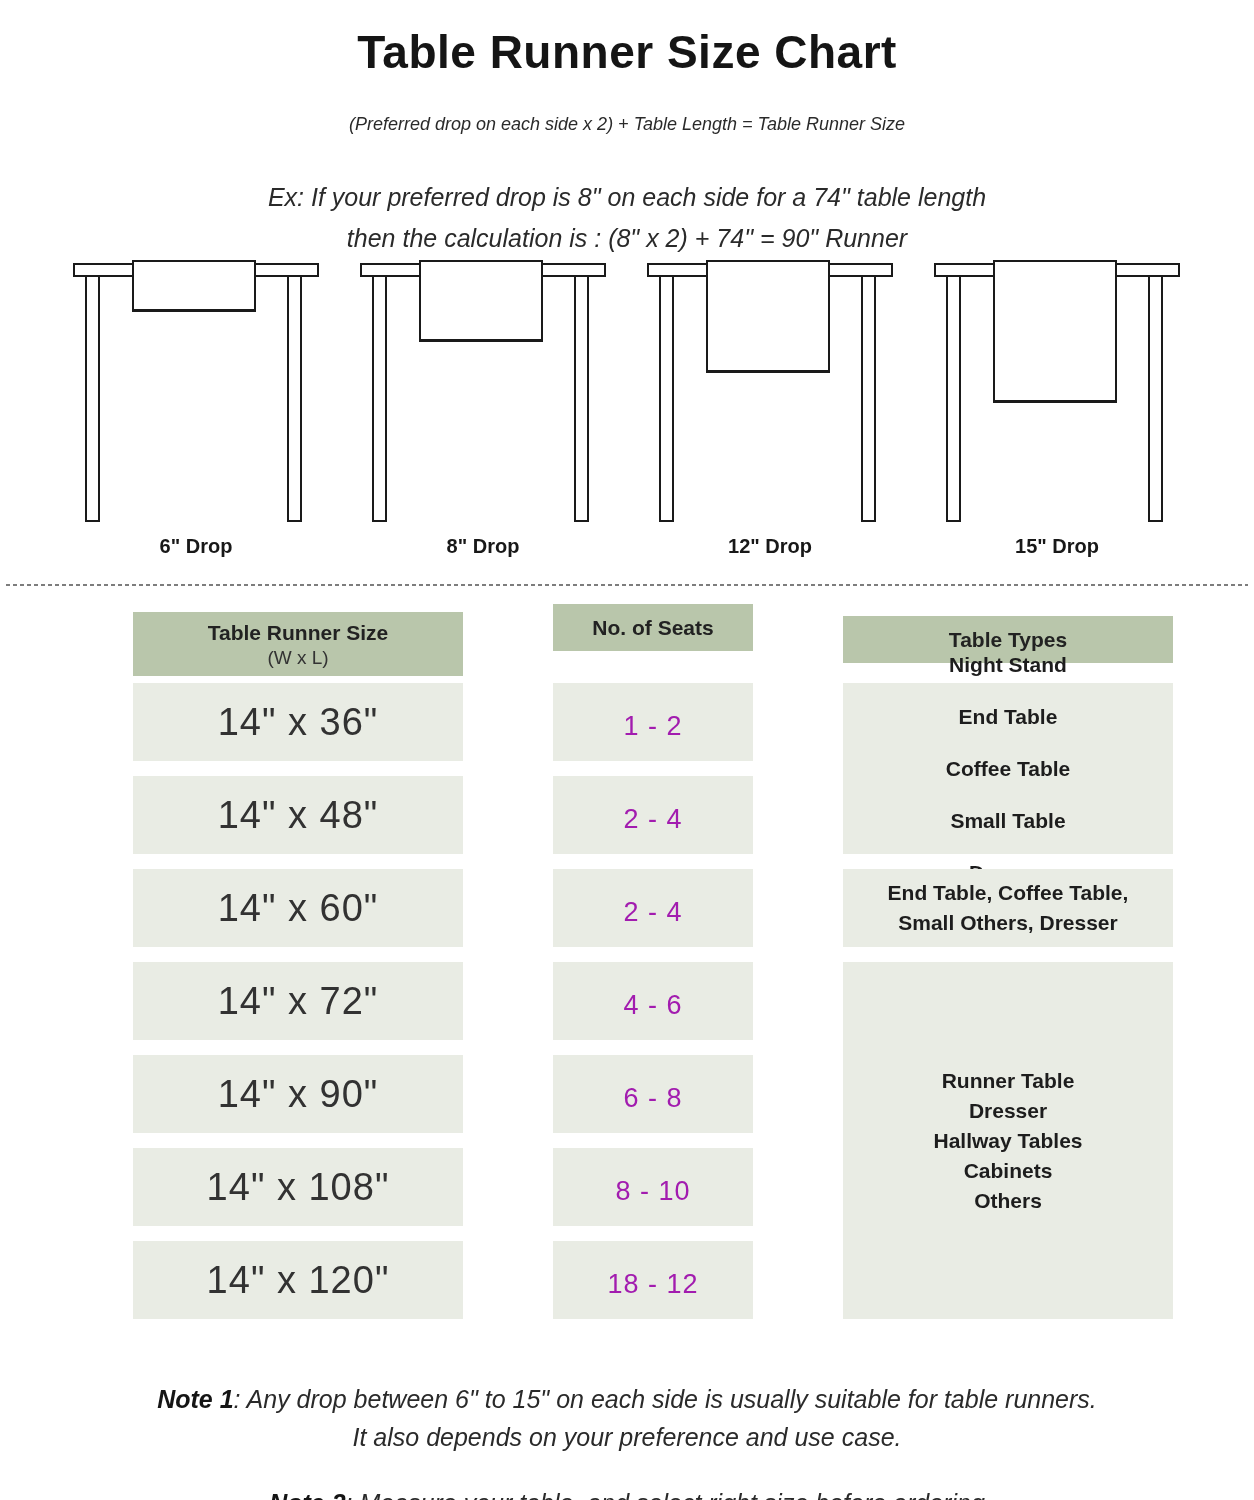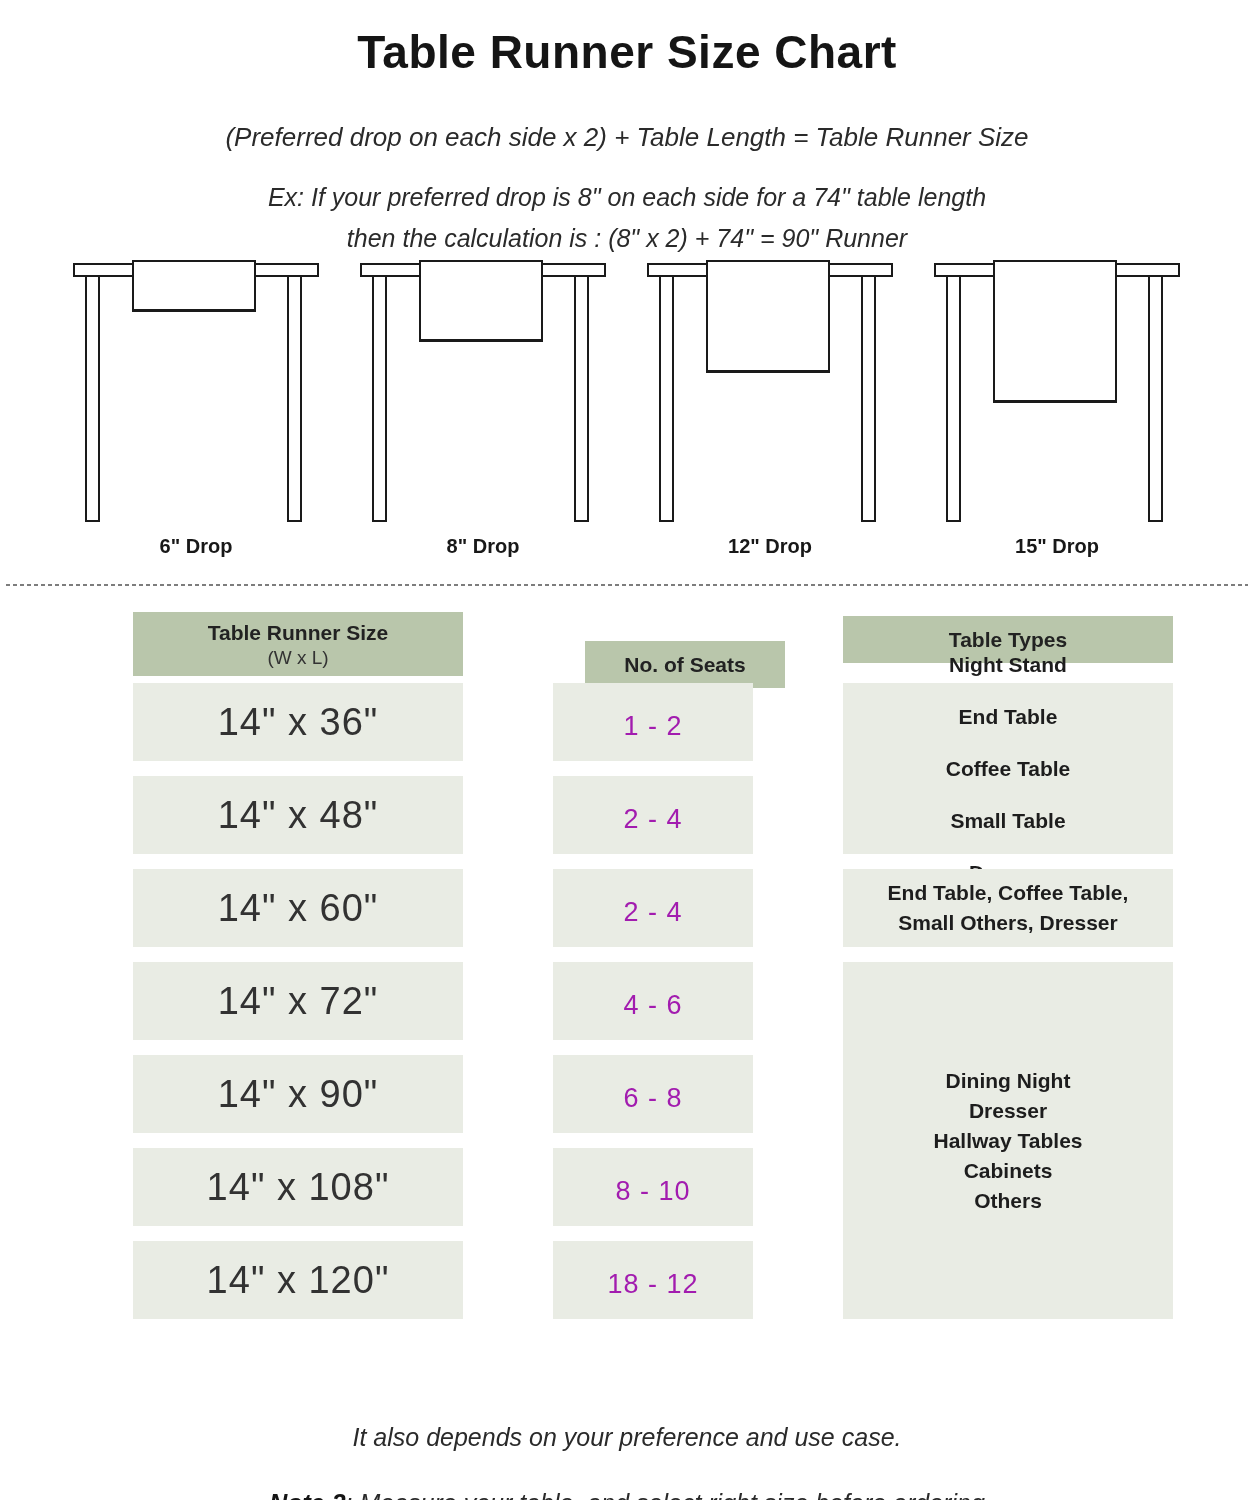--- a/index.html
+++ b/index.html
@@ -14,21 +14,21 @@
   }
   .page-title {
     position: absolute; top: -6px; left: 0; width: 100%;
     text-align: center;
     font-size: 46px; font-weight: 800; letter-spacing: 0.5px;
     color: #151515;
   }
   .formula-line {
     position: absolute; top: 96px; left: 0; width: 100%;
     text-align: center; font-style: italic;
-    font-size: 26px; color: #2a2a2a;
+    font-size: 18px; color: #2a2a2a;
   }
   .example-line1 { position: absolute; top: 158px; left: 0; width: 100%;
     text-align: center; font-style: italic; font-size: 25px; color: #2a2a2a; }
   .example-line2 { position: absolute; top: 199px; left: 0; width: 100%;
     text-align: center; font-style: italic; font-size: 25px; color: #2a2a2a; }
 
   
   .fig { position: absolute; top: 255px; width: 246px; height: 310px; }
   .fig .tabletop {
     position: absolute; left: 0; top: 8px; width: 246px; height: 14px;
@@ -63,21 +63,21 @@
   .col-size  { left: 133px; width: 330px; }
   .col-seats { left: 553px; width: 200px; }
   .col-types { left: 843px; width: 330px; }
 
   .hdr {
     position: absolute; background: #b9c6ab;
     display: flex; flex-direction: column; align-items: center; justify-content: center;
     text-align: center;
   }
   .hdr-size  { top: 612px; height: 64px; }
-  .hdr-seats { top: 641px; height: 47px; margin-left: 32px; }
+  .hdr-seats { top: 604px; height: 47px; }
   .hdr-types { top: 616px; height: 47px; }
   .hdr-main { font-size: 21px; font-weight: 700; color: #222222; line-height: 27px; }
   .hdr-sub  { font-size: 19px; font-weight: 400; color: #333333; line-height: 24px; }
 
   .cell {
     position: absolute; height: 78px; background: #e9ece4;
     display: flex; align-items: center; justify-content: center;
   }
   .size-text  { font-size: 38px; font-weight: 400; color: #323232; letter-spacing: 1px; }
   .seats-text { font-size: 27px; font-weight: 400; color: #a21caf; letter-spacing: 1px; margin-top: 8px; }
@@ -215,23 +215,24 @@
     <span class="tline">End Table</span>
     <span class="tline">Coffee Table</span>
     <span class="tline">Small Table</span>
     <span class="tline">Dresser</span>
   </div>
   <div class="tblock tblock-b col-types">
     <span class="tline">End Table, Coffee Table,</span>
     <span class="tline">Small Others, Dresser</span>
   </div>
   <div class="tblock tblock-c col-types">
-    <span class="tline">Dining Night</span>
+    <span class="tline">Runner Table</span>
     <span class="tline">Dresser</span>
     <span class="tline">Hallway Tables</span>
     <span class="tline">Cabinets</span>
     <span class="tline">Others</span>
   </div>
 
+  <p class="note note-1a"><span class="note-label">Note 1</span><span>: Any drop between 6" to 15" on each side is usually suitable for table runners.</span></p>
   <p class="note note-1b">It also depends on your preference and use case.</p>
   <p class="note note-2"><span class="note-label">Note 2</span><span>: Measure your table, and select right size before ordering</span></p>
 
 </div>
 
 </body></html>

